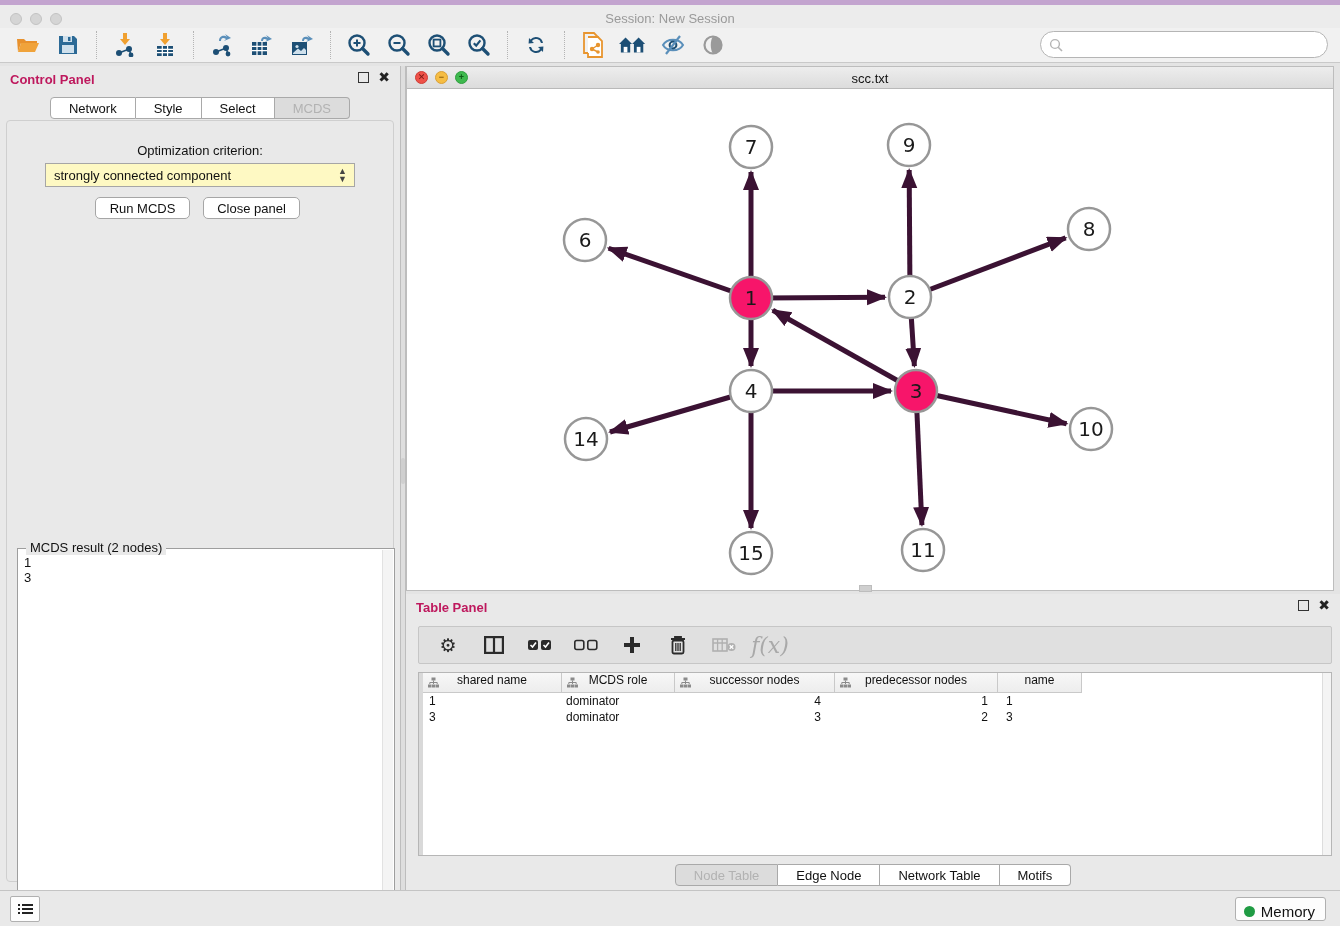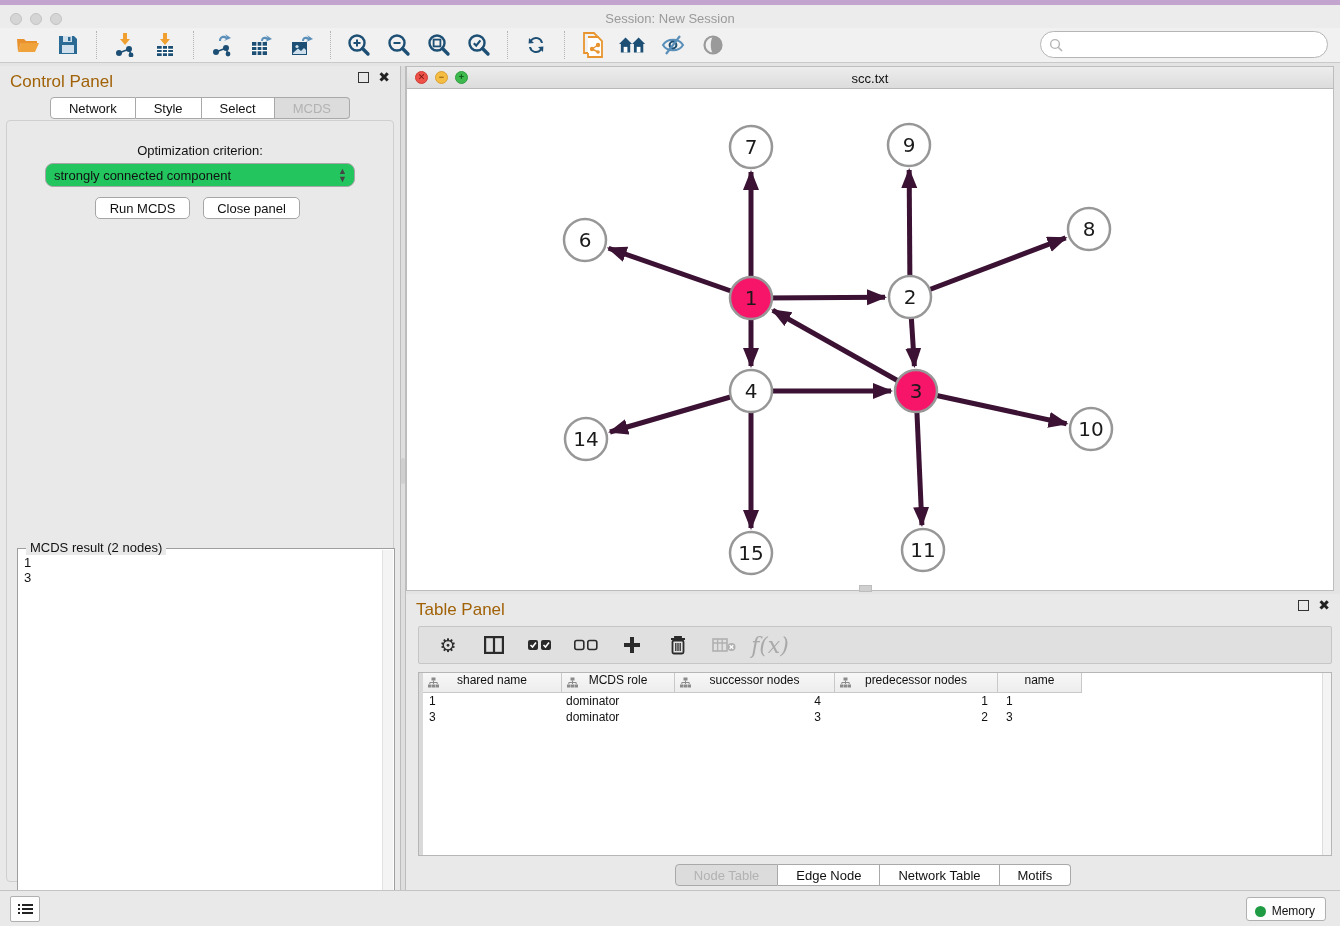--- a/index.html
+++ b/index.html
@@ -19,32 +19,32 @@
   .tb-group { display:flex; align-items:center; gap:12px; padding:0 14px; }
   .tb-sep { width:1px; height:28px; border-left:1px dotted #b4b4b4; }
   .tb-icon { width:28px; height:26px; display:flex; align-items:center; justify-content:center; cursor:pointer; }
   .search-wrap { position:absolute; right:12px; top:3px; width:288px; height:27px; background:#fff; border:1px solid #b5b5b5; border-radius:14px; display:flex; align-items:center; padding-left:8px; }
   .search-wrap svg { opacity:.55; }
   .search-input { border:none; outline:none; flex:1; height:20px; font-size:13px; background:transparent; padding-left:4px; }
 
   
   .control-panel { position:absolute; left:0; top:66px; width:400px; height:824px; background:#e9e9e9; }
   .panel-head { position:relative; height:26px; }
-  .panel-title { position:absolute; left:10px; top:6px; font-size:17px; color:#a16207; }
+  .panel-title { position:absolute; left:10px; top:6px; font-size:13px; color:#be185d;font-weight:bold; }
   .panel-btns { position:absolute; right:10px; top:6px; display:flex; gap:9px; align-items:center; }
   .float-box { width:11px; height:11px; border:1.5px solid #333; background:transparent; }
   .close-x { font-size:14px; font-weight:bold; color:#222; line-height:11px; }
   .cp-tabs { position:absolute; left:0; top:31px; width:100%; display:flex; justify-content:center; }
   .seg-tab { height:22px; padding:0 18px; background:#fff; border:1px solid #a9a9a9; border-left:none; font-size:13px; color:#111; display:flex; align-items:center; cursor:pointer; }
   .seg-tab:first-child { border-left:1px solid #a9a9a9; border-radius:4px 0 0 4px; }
   .seg-tab:last-child { border-radius:0 4px 4px 0; }
   .seg-tab.selected { background:#dcdcdc; color:#b2b2b2; }
   .cp-content { position:absolute; left:6px; top:54px; width:388px; height:762px; background:#e9e9e9; border:1px solid #cfcfcf; border-radius:4px; }
   .opt-label { position:absolute; left:0; top:22px; width:100%; text-align:center; font-size:13px; color:#111; }
-  .combo { position:absolute; left:38px; top:42px; width:310px; height:24px; background:#22c55e; border:1px solid #a6a6a6; border-radius:8px; font-size:13px; color:#111; display:flex; align-items:center; padding:0 8px; cursor:pointer; }
+  .combo { position:absolute; left:38px; top:42px; width:310px; height:24px; background:#fef9c3; border:1px solid #a6a6a6; border-radius:0; font-size:13px; color:#111; display:flex; align-items:center; padding:0 8px; cursor:pointer; }
   .combo-arrows { position:absolute; right:7px; top:3px; display:flex; flex-direction:column; align-items:center; line-height:8px; }
   .combo-arrows span { font-size:9px; color:#444; }
   .cp-btn { position:absolute; top:76px; height:22px; background:#fff; border:1px solid #a6a6a6; border-radius:5px; font-size:13px; color:#111; display:flex; align-items:center; justify-content:center; cursor:pointer; }
   .btn-run { left:88px; width:95px; }
   .btn-close { left:196px; width:97px; }
   .result-box { position:absolute; left:10px; top:427px; width:378px; height:380px; border:1px solid #9e9e9e; background:#fff; }
   .result-legend { position:absolute; left:8px; top:-9px; background:#e9e9e9; padding:0 4px; font-size:13px; color:#111; }
   .result-text { position:absolute; left:2px; top:4px; right:14px; bottom:2px; font-size:13px; color:#111; padding:2px 4px; white-space:pre; overflow:hidden; }
   .result-scroll { position:absolute; right:1px; top:1px; width:11px; bottom:1px; background:#f4f4f4; border-left:1px solid #e2e2e2; }
 
@@ -80,21 +80,21 @@
   .t-hcell .tree-ic { position:absolute; left:5px; top:4px; }
   .t-rows { position:absolute; left:4px; top:20px; }
   .t-row { display:flex; height:16px; }
   .t-cell { font-size:12px; color:#111; line-height:16px; white-space:nowrap; }
   .t-scroll { position:absolute; right:0; top:0; width:9px; height:100%; background:#f4f4f4; border-left:1px solid #ddd; }
   .tp-tabs { position:absolute; left:0; top:270px; width:100%; display:flex; justify-content:center; }
 
   
   .statusbar { position:absolute; left:0; top:890px; width:1340px; height:36px; background:#e9e9e9; border-top:1px solid #c4c4c4; }
   .list-btn { position:absolute; left:10px; top:5px; width:30px; height:26px; background:#fdfdfd; border:1px solid #b0b0b0; border-radius:2px; display:flex; align-items:center; justify-content:center; cursor:pointer; }
-  .memory-btn { position:absolute; right:14px; top:6px; height:24px; padding:4px 10px 0 8px; background:#fdfdfd; border:1px solid #b0b0b0; border-radius:3px; display:flex; align-items:center; gap:6px; font-size:12px; color:#111; cursor:pointer; }
+  .memory-btn { position:absolute; right:14px; top:6px; height:24px; padding:4px 10px 0 8px; background:#fdfdfd; border:1px solid #b0b0b0; border-radius:3px; display:flex; align-items:center; gap:6px; font-size:15px; color:#111; cursor:pointer; }
   .mem-dot { width:11px; height:11px; border-radius:50%; background:#1f9b43; }
 
   .list-glyph { display:flex; flex-direction:column; gap:2px; }
   .list-glyph .lrow { display:flex; gap:2px; align-items:center; }
   .list-glyph .ldot { width:2px; height:2px; background:#222; }
   .list-glyph .lbar { width:11px; height:2px; background:#222; }
 </style>
 </head>
 <body>
 

